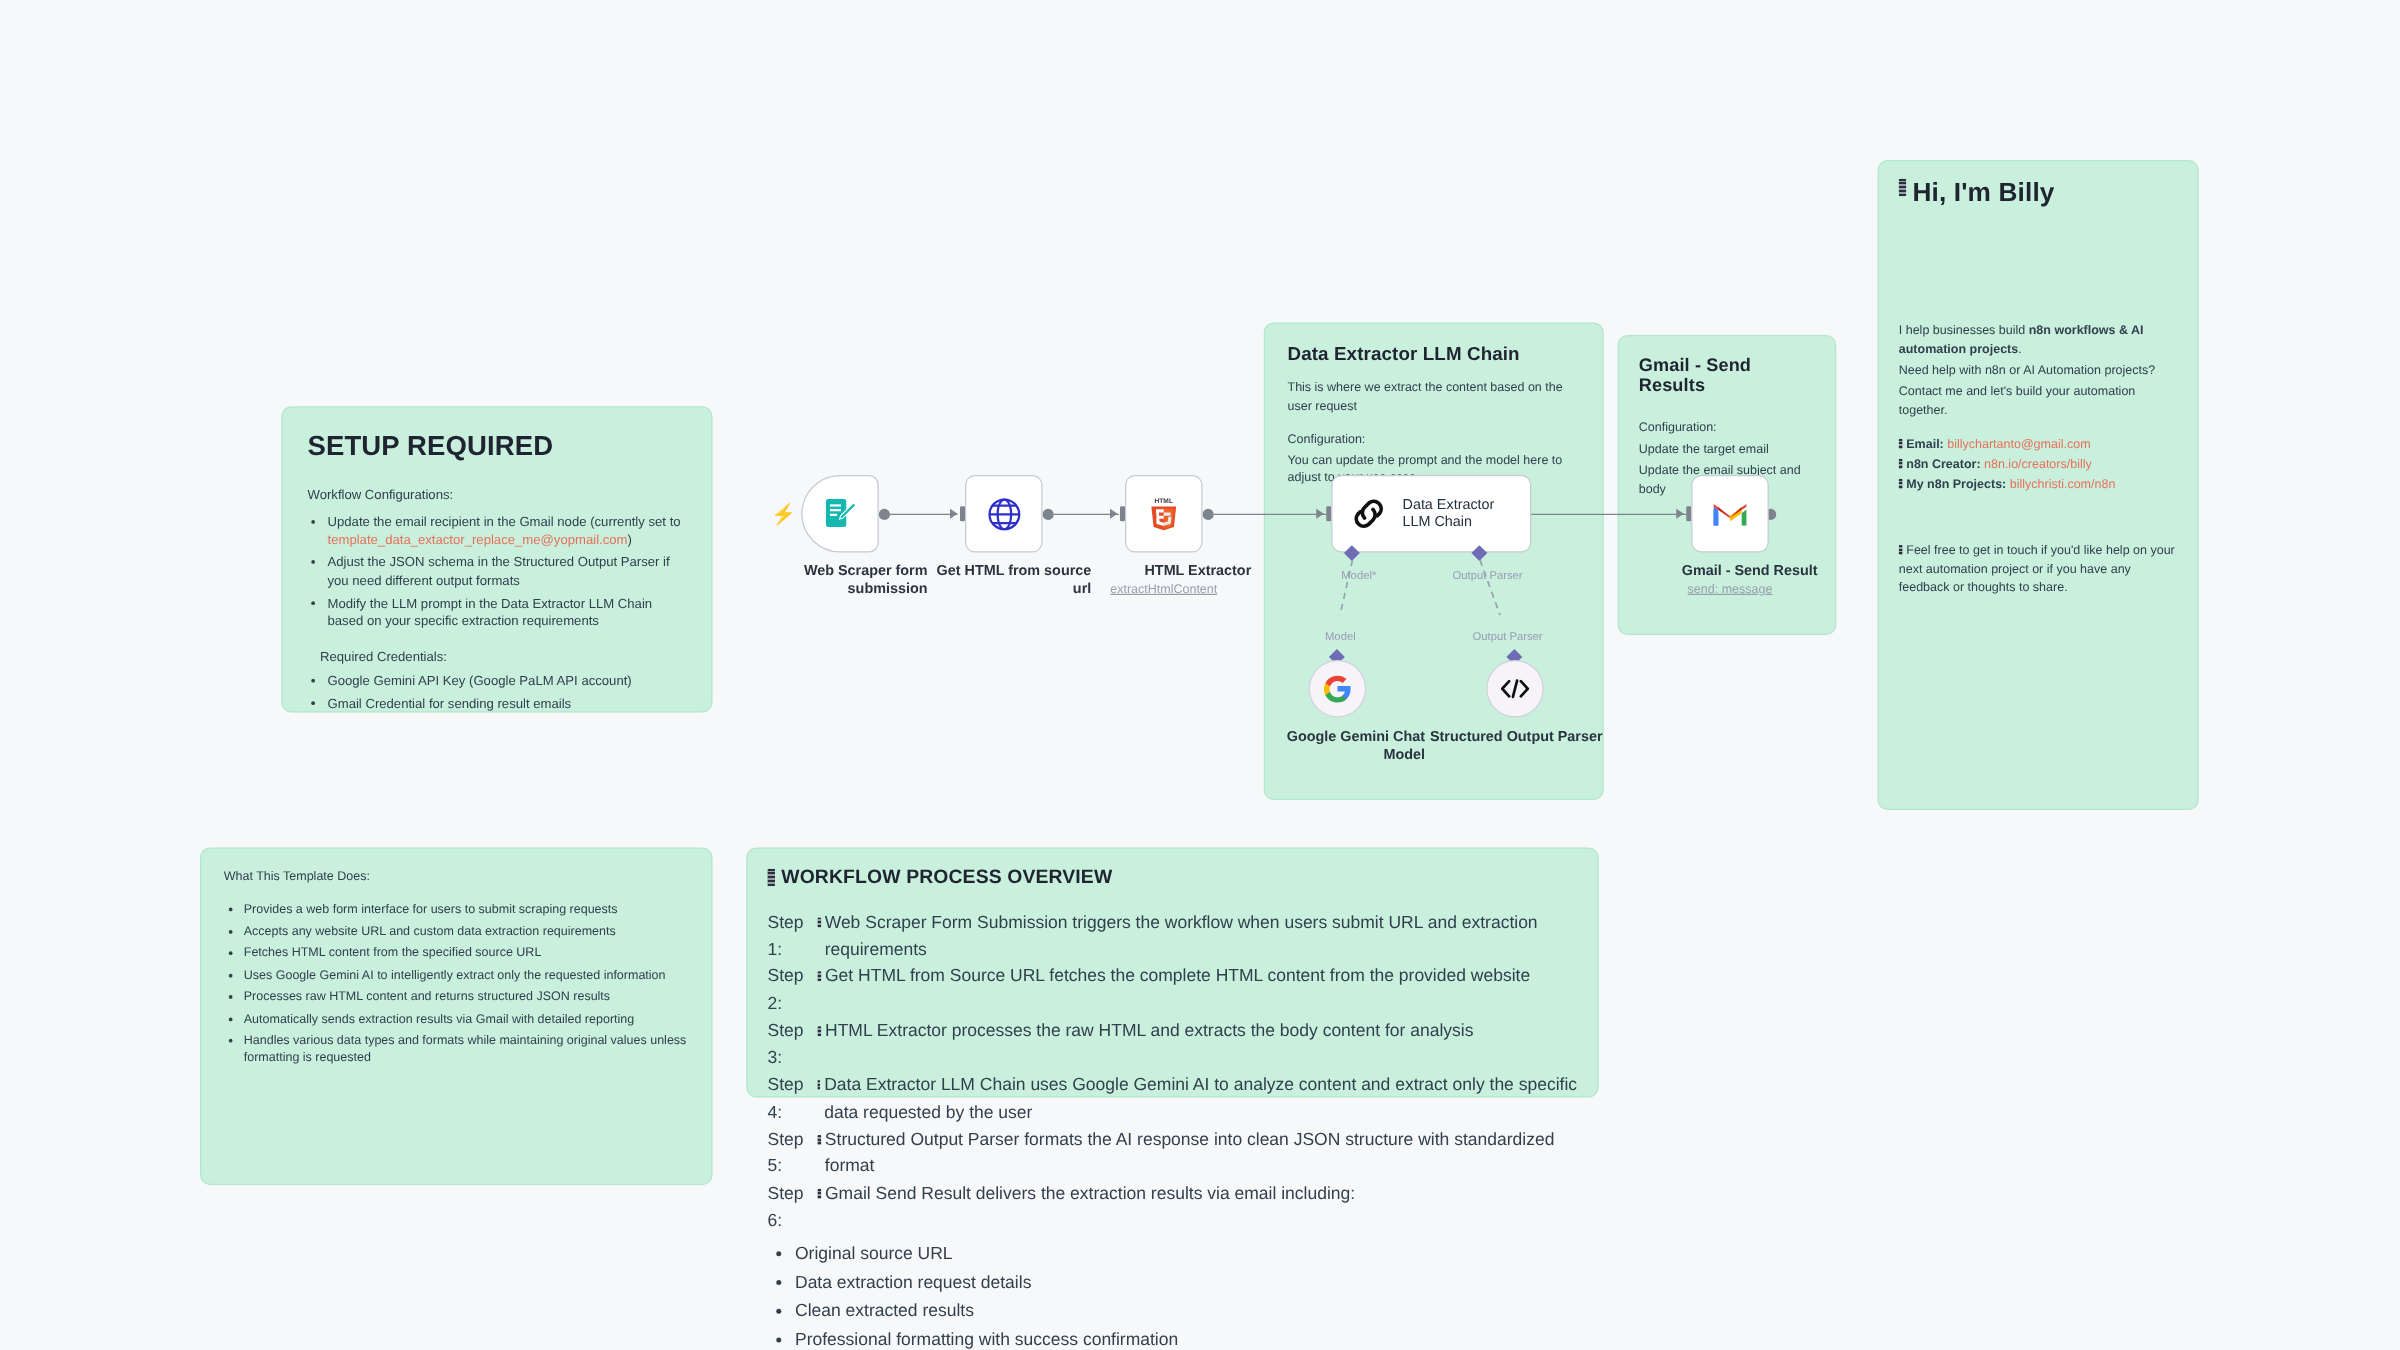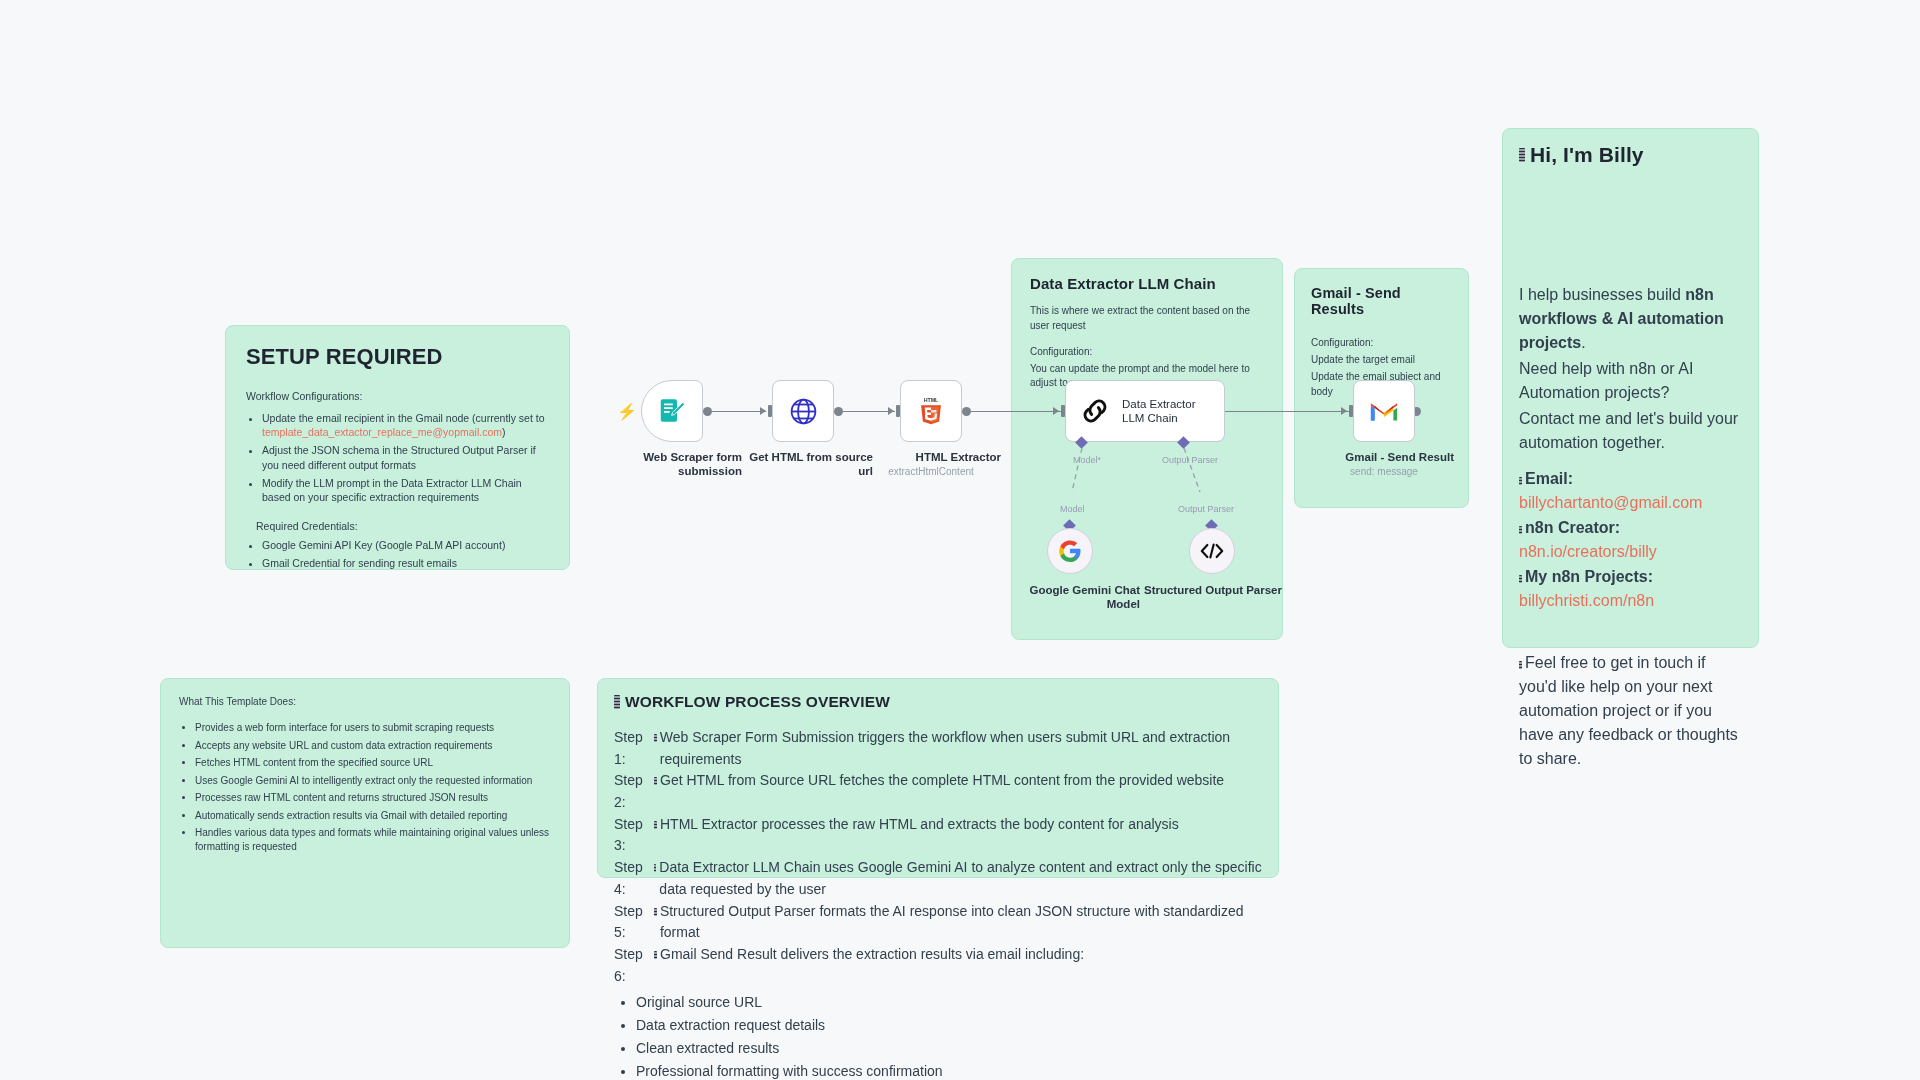--- a/index.html
+++ b/index.html
@@ -58,20 +58,21 @@
     color: #2b3340;
     line-height: 1.25;
     width: 140px;
   }
   .node-sub {
     position: absolute;
     text-align: center;
     font-size: 10px;
     color: #97a0ad;
     width: 140px;
+    text-decoration: underline;
   }
   .inline-label {
     font-size: 11.5px;
     color: #25303d;
     line-height: 1.25;
     font-weight: normal;
   }
 
   
   .subnode {
@@ -281,26 +282,26 @@
   <div class="subnode" style="left:1189px; top:528px;">
     <svg width="26" height="20" viewBox="0 0 28 20" fill="none" stroke="#10100f" stroke-width="2.3" stroke-linecap="round" stroke-linejoin="round">
       <polyline points="9,3.5 3,10 9,16.5"></polyline>
       <polyline points="19,3.5 25,10 19,16.5"></polyline>
       <line x1="15.8" y1="3" x2="12.2" y2="17"></line>
     </svg>
   </div>
   <div class="node-label" style="left:1142px; top:583px;">Structured Output Parser</div>
 
   <div class="sticky" style="left:1502px; top:128px; width:257px; height:520px; padding:14px 16px;">
-    <div style="display:flex; align-items:center; margin-bottom:12px;">
+    <div style="display:flex; align-items:flex-start; margin-bottom:12px;">
       <span class="bar"></span>
       <span class="sticky-title" style="font-size:21px;">Hi, I'm Billy</span>
     </div>
 
-    <div class="note-body" style="margin-top:116px; font-size:16px; line-height:1.5;">
+    <div class="note-body" style="margin-top:90px; font-size:10px; line-height:1.5;">
       <p>
         <span>I help businesses build </span><b>n8n workflows &amp; AI automation projects</b><span>.</span>
       </p>
       <p>Need help with n8n or AI Automation projects?</p>
       <p>Contact me and let's build your automation together.</p>
       <div class="spacer"></div>
       <p style="margin-bottom:1px;">
         <span class="bar xs"></span><b>Email:</b>
         <a class="redlink" href="#">billychartanto@gmail.com</a>
       </p>

